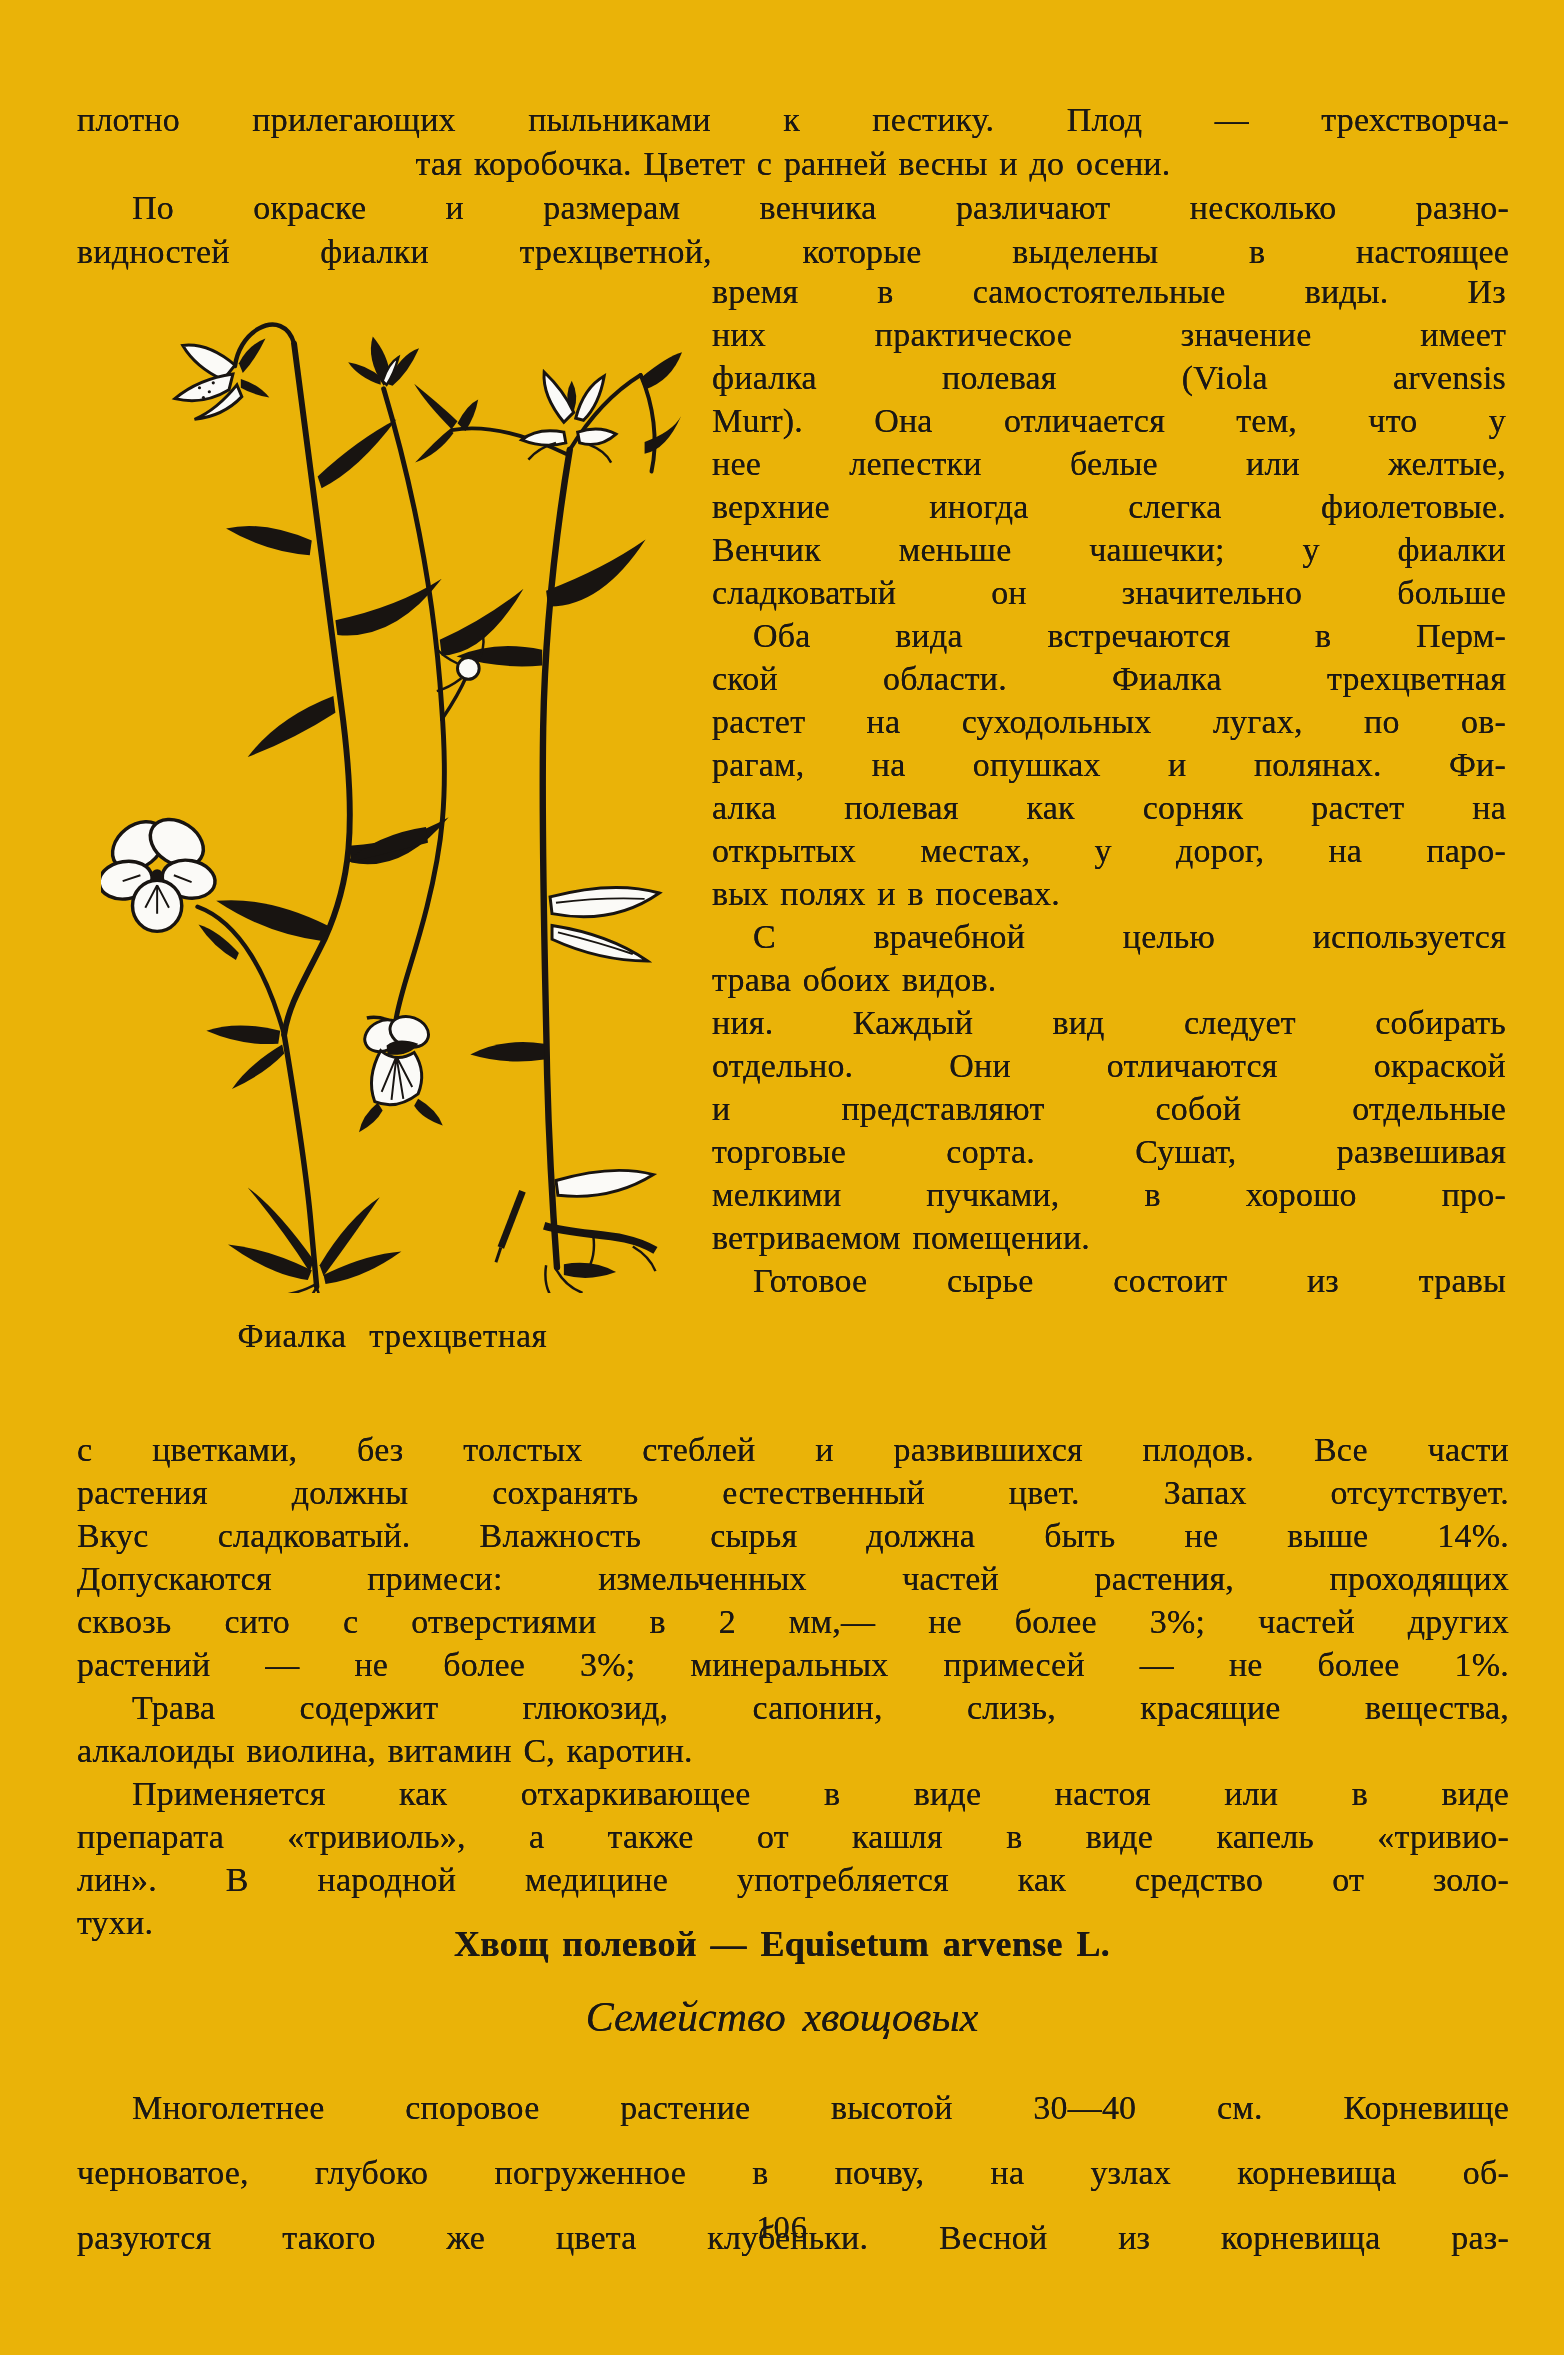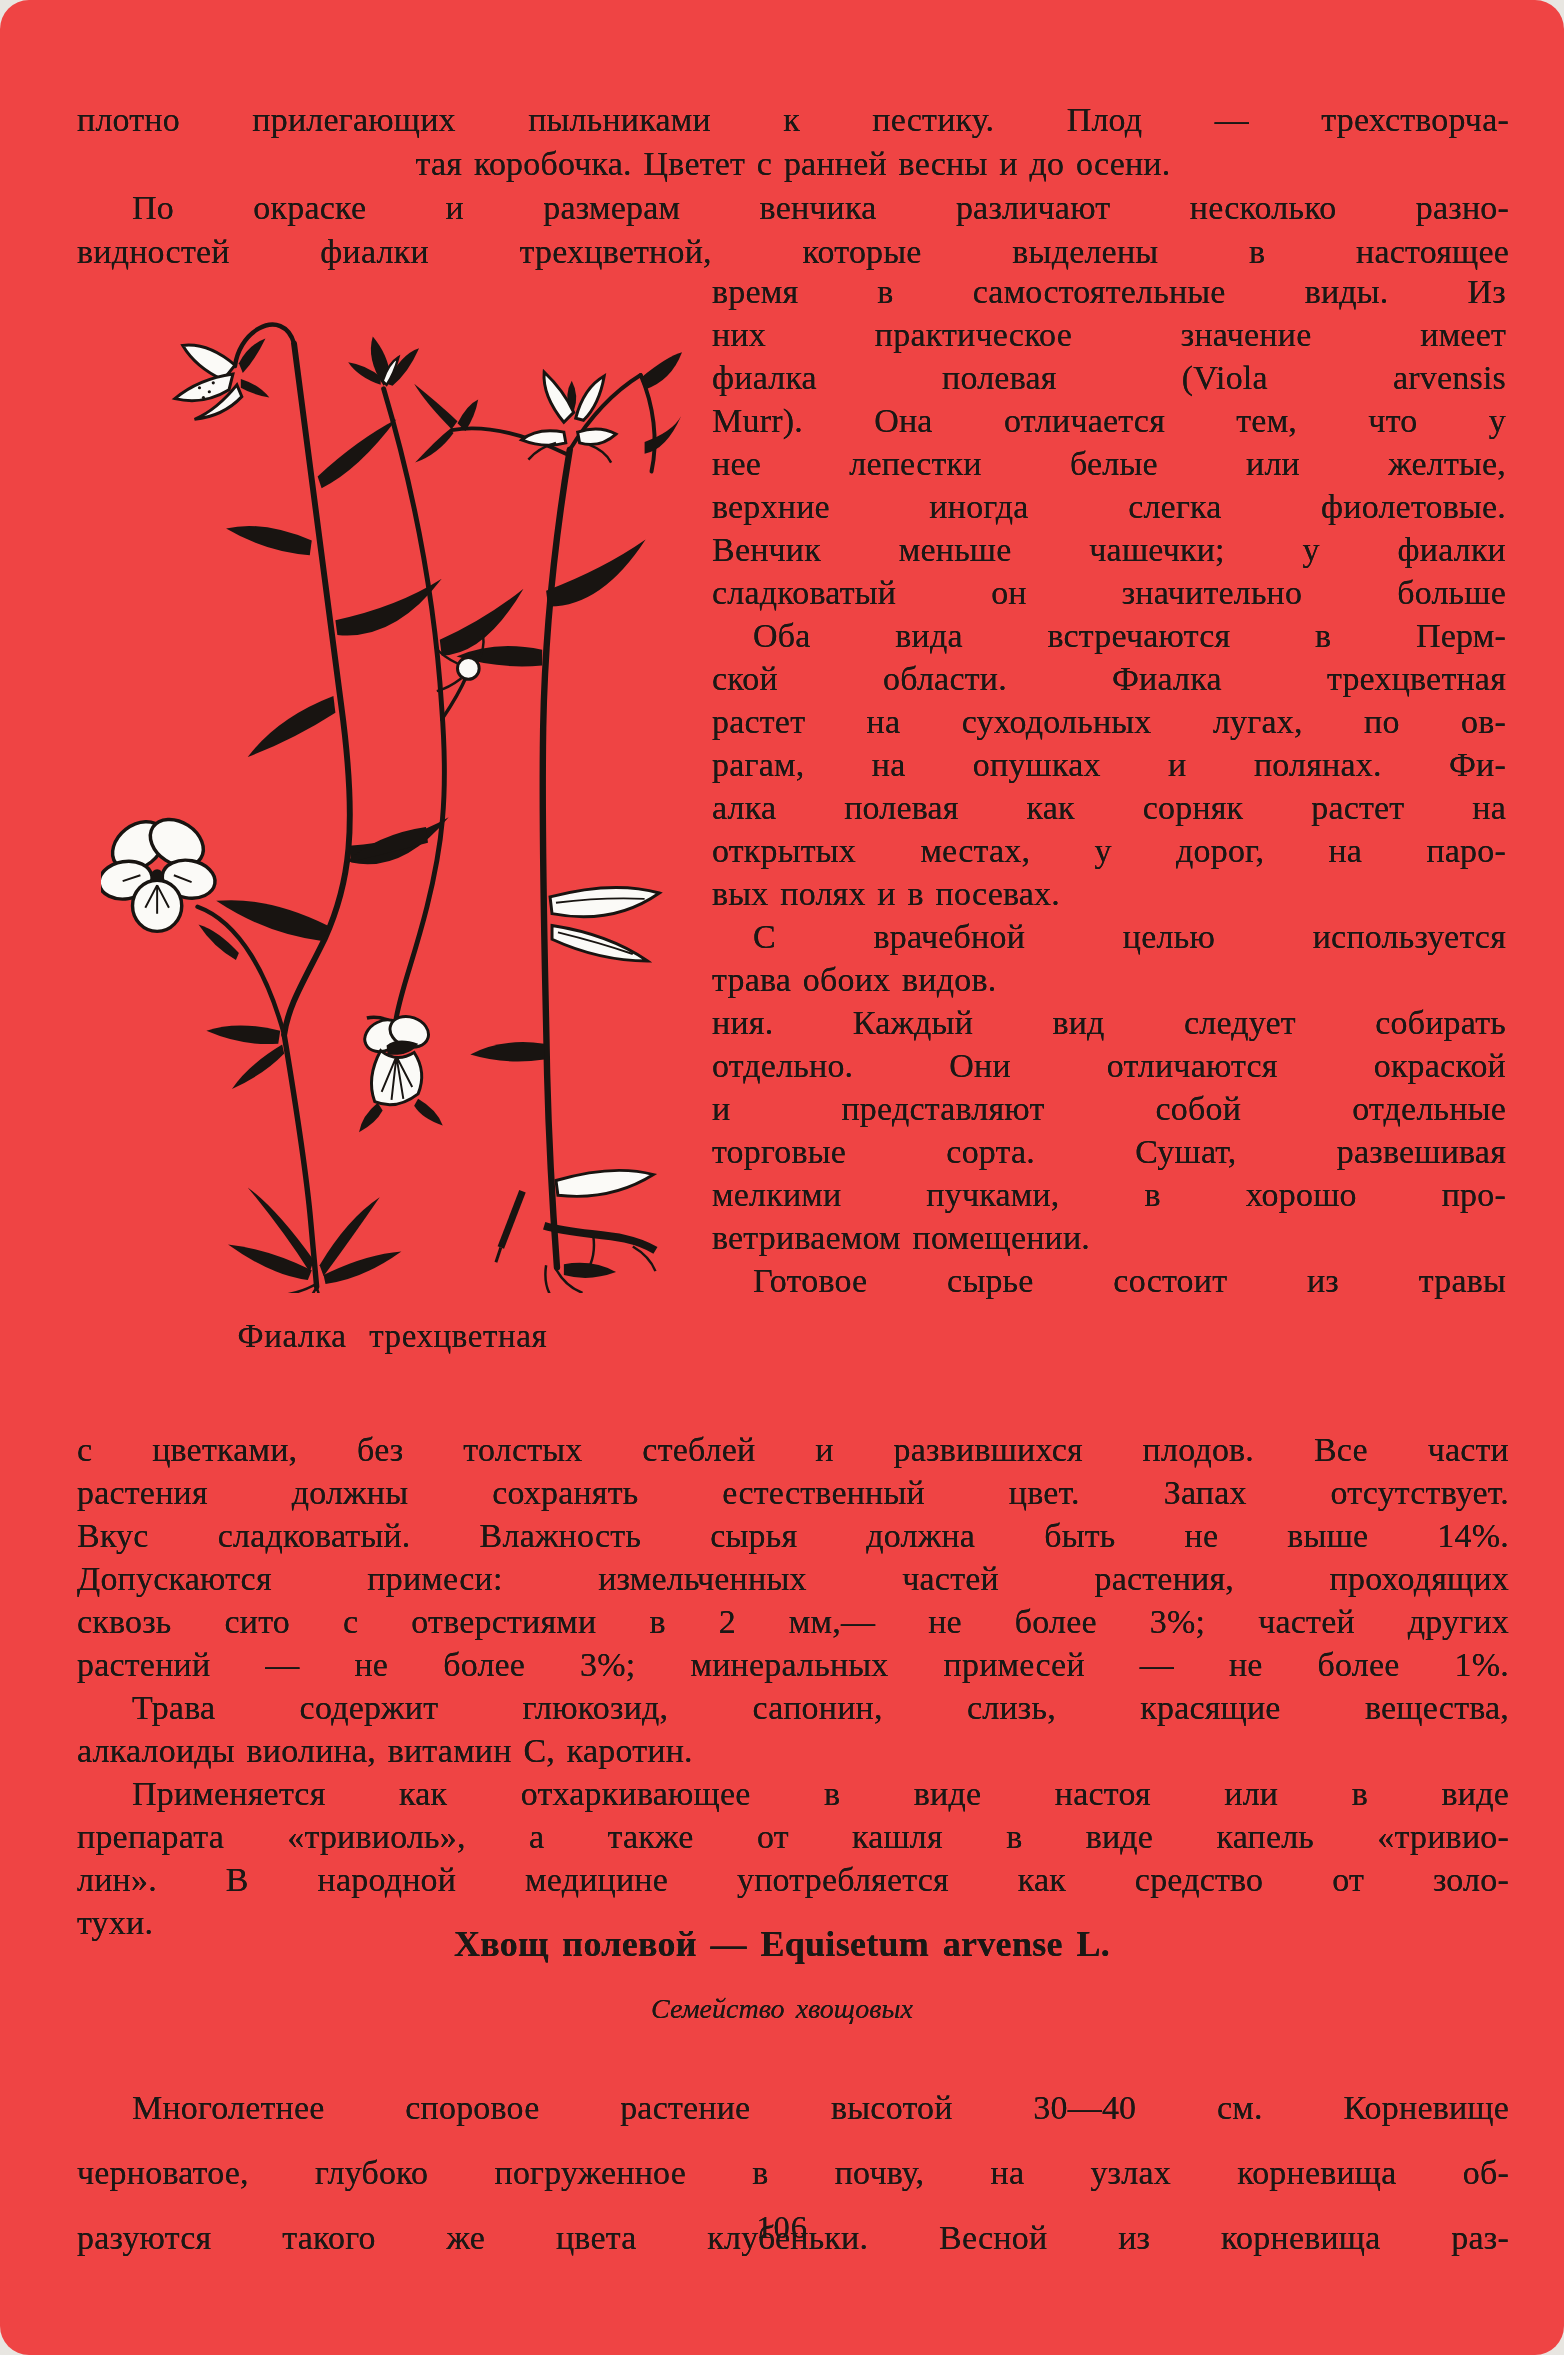--- a/index.html
+++ b/index.html
@@ -1,20 +1,19 @@
 <!DOCTYPE html>
 <html><head>
 <meta charset="utf-8">
 <style>
   html,body{margin:0;padding:0;background:#e8e6e1;}
   .page{
     position:relative; width:1564px; height:2355px; margin:0 auto;
-    background:#ef4444; color:#1b1815; overflow:hidden;
+    background:#eab308; color:#1b1815; overflow:hidden;
     font-family:"Liberation Serif","DejaVu Serif",serif;
-    border-radius:29px;
   }
   .block{position:absolute;}
   .ln{
     font-size:34px; line-height:43px; white-space:normal;
     letter-spacing:0.2px; word-spacing:0.09em;
     text-shadow:0 0 0.5px currentColor;
   }
   .intro .ln{line-height:44px;text-align:center;}
   .closing .ln{line-height:45px;margin-top:20px;}
   .j{text-align:justify; text-align-last:justify; text-justify:inter-word;}
@@ -24,21 +23,21 @@
   .col{left:712px; top:270px; width:794px;}
   .lower{left:77px; top:1428px; width:1432px;}
   .closing{left:77px; top:2065px; width:1432px;}
   .heading{
     position:absolute; left:0; top:1923px; width:100%; margin:0;
     text-align:center; font-size:36px; font-weight:bold;
     letter-spacing:0.3px; word-spacing:0.12em; text-shadow:0 0 0.5px currentColor;
   }
   .subheading{
     position:absolute; left:0; top:1993px; width:100%;
-    text-align:center; font-size:28px; font-style:italic;
+    text-align:center; font-size:42px; font-style:italic;
     word-spacing:0.15em; text-shadow:0 0 0.4px currentColor;
   }
   .pageno{
     position:absolute; left:0; top:2209px; width:100%;
     text-align:center; font-size:32.5px; letter-spacing:1px;
     text-shadow:0 0 0.5px currentColor;
   }
   .figure{position:absolute; left:101px; top:294px; width:583px; margin:0;}
   .figure svg{display:block; width:583px; height:999px;}
   .caption{

